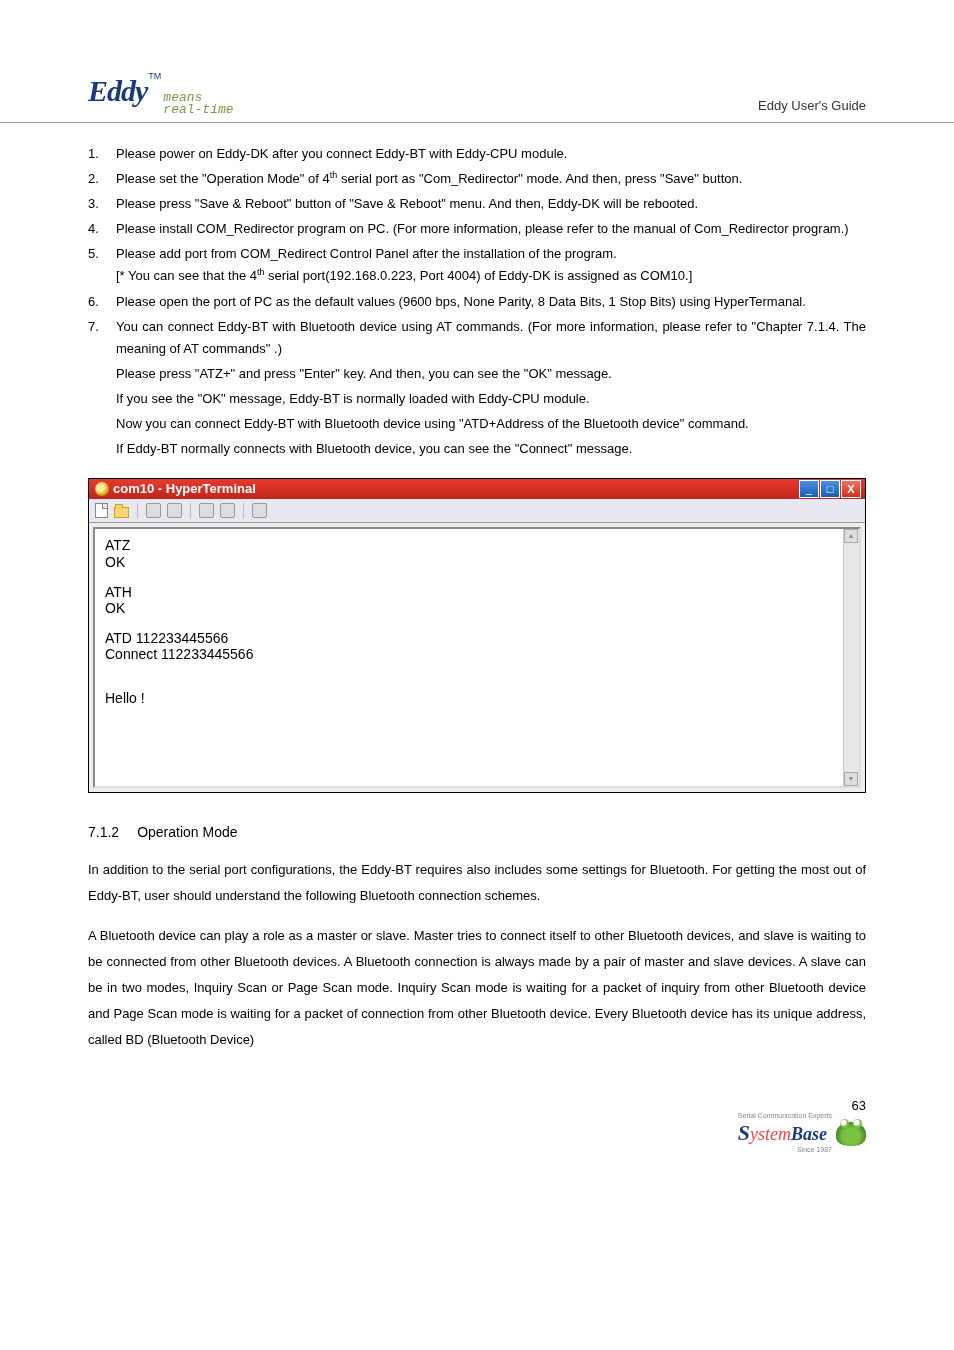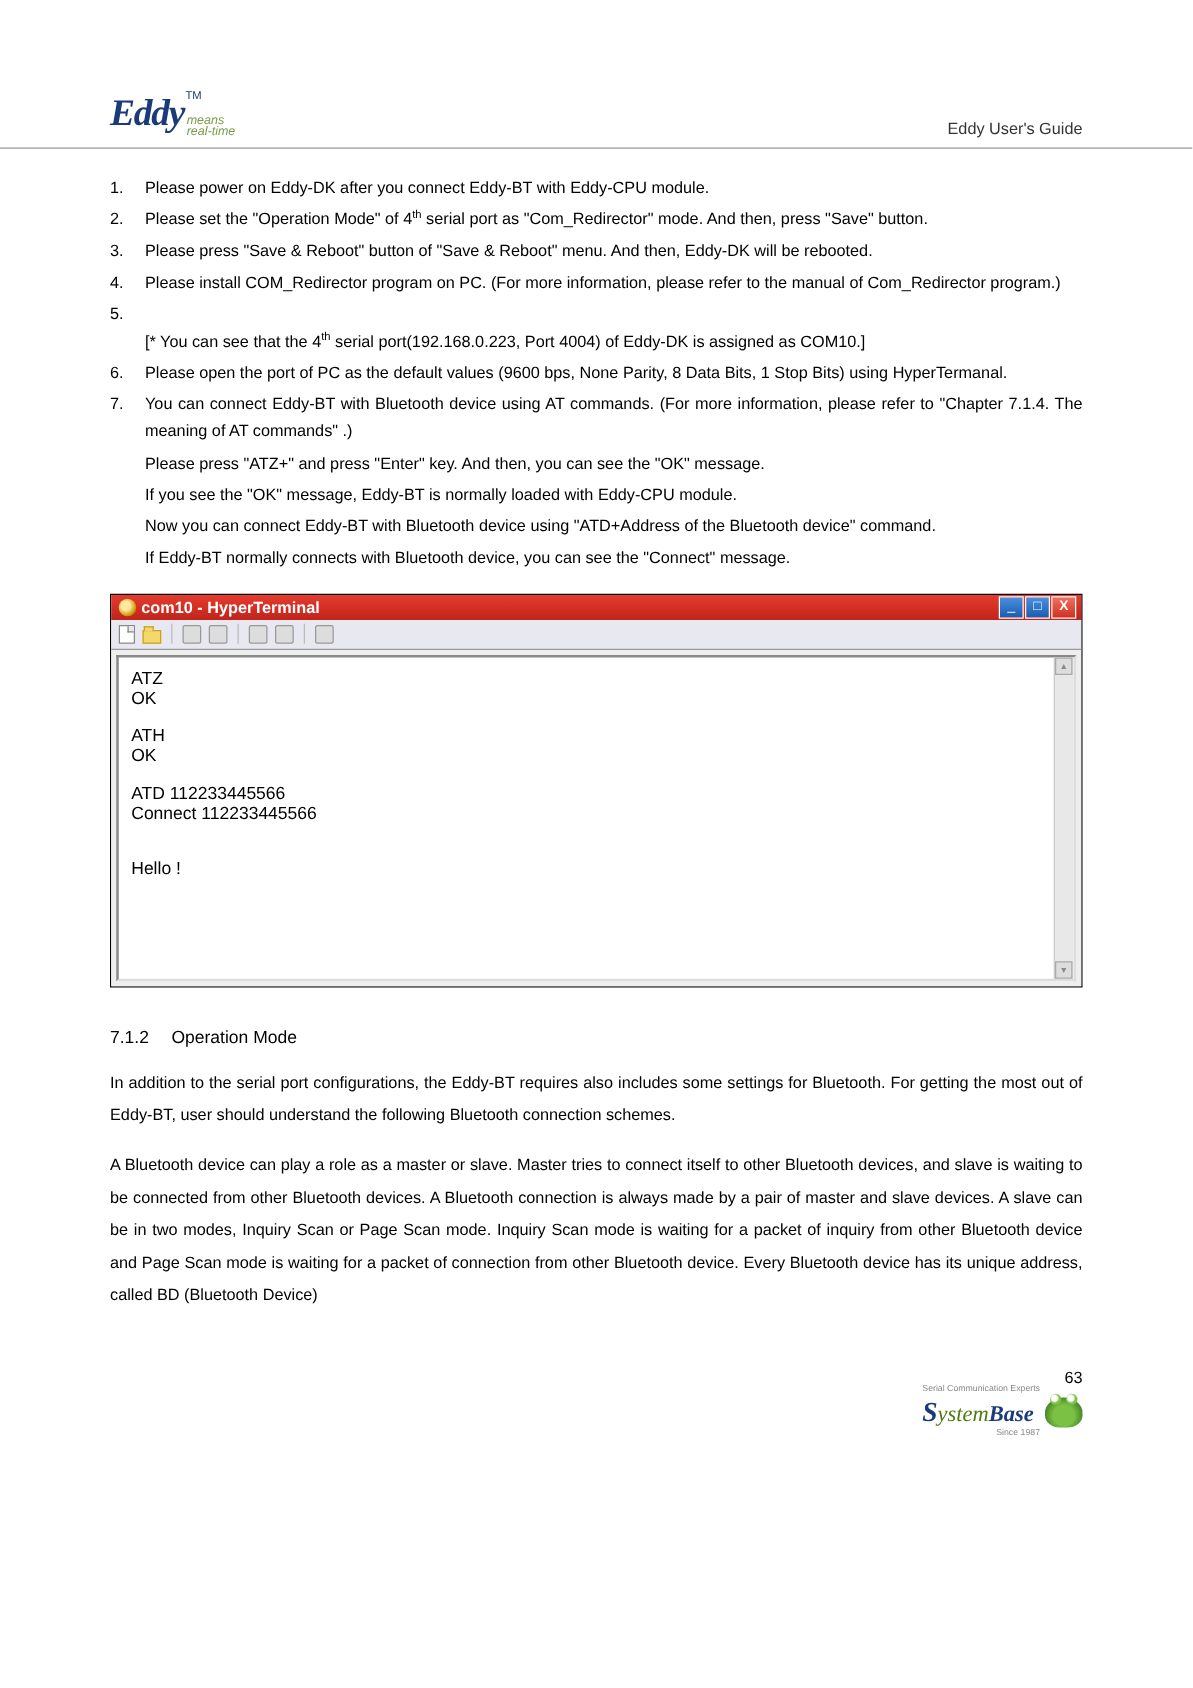--- a/index.html
+++ b/index.html
@@ -1,21 +1,21 @@
 <!DOCTYPE html>
 <html><head>
   <meta charset="utf-8">
   <style>
     * { margin: 0; padding: 0; box-sizing: border-box; }
     body { font-family: Arial, sans-serif; font-size: 13px; color: #000; background: #fff; width: 954px; margin: 0 auto; padding: 70px 0 30px 0; line-height: 1.4; }
     .header { display: flex; justify-content: space-between; align-items: flex-end; padding: 0 88px 6px 88px; border-bottom: 1px solid #999; margin-bottom: 20px; }
     .logo { display: flex; align-items: flex-start; }
     .logo-text { font-family: 'Times New Roman', serif; font-size: 30px; font-weight: bold; font-style: italic; color: #1a3a7a; letter-spacing: -1px; }
     .logo-tm { font-size: 9px; color: #1a3a7a; vertical-align: top; margin-left: 1px; }
-    .logo-sub { font-size: 10px; color: #7a9b4a; font-style: italic; line-height: 0.9; margin-left: 2px; margin-top: 4px; }
+    .logo-sub { font-size: 13px; color: #7a9b4a; font-style: italic; line-height: 0.9; margin-left: 16px; margin-top: 4px; font-family: Liberation Mono, monospace; }
     .header-title { font-size: 13px; color: #333; }
     .content { padding: 0 88px; }
     .ol { list-style: none; counter-reset: item; padding-left: 0; }
     .ol > li { counter-increment: item; position: relative; padding-left: 28px; margin-bottom: 3px; text-align: justify; line-height: 1.7; }
     .ol > li::before { content: counter(item) "."; position: absolute; left: 0; font-weight: normal; }
     .sub-line { padding-left: 28px; line-height: 1.7; margin-bottom: 3px; text-align: justify; }
     sup { font-size: 9px; }
     .terminal-window { margin: 18px 0 30px 0; border: 1px solid #000; }
     .titlebar { background: linear-gradient(to bottom, #e63b2e, #c0241a); color: #fff; display: flex; justify-content: space-between; align-items: center; padding: 2px 4px 2px 6px; font-size: 13px; height: 20px; }
     .titlebar-left { display: flex; align-items: center; gap: 4px; }
@@ -48,21 +48,21 @@
     .para { text-align: justify; line-height: 2.0; margin-bottom: 14px; }
     .footer { display: flex; justify-content: space-between; align-items: flex-end; padding: 30px 88px 0 88px; flex-direction: column; }
     .page-num { font-size: 13px; }
     .footer-logo { display: flex; align-items: center; gap: 4px; }
     .frog { width: 30px; height: 24px; background: radial-gradient(ellipse at 50% 60%, #7bc143 40%, #4a8a2a 70%); border-radius: 50% 50% 40% 40%; position: relative; }
     .frog::before, .frog::after { content: ""; position: absolute; width: 9px; height: 9px; background: radial-gradient(circle at 40% 40%, #fff 30%, #7bc143 50%); border-radius: 50%; top: -3px; }
     .frog::before { left: 4px; }
     .frog::after { right: 4px; }
     .sb-logo { font-family: 'Times New Roman', serif; }
     .sb-s { font-size: 22px; font-weight: bold; font-style: italic; color: #1a3a7a; }
-    .sb-ystem { font-size: 18px; font-style: italic; color: #4d7c0f; }
+    .sb-ystem { font-size: 18px; font-style: italic; color: #ef4444; }
     .sb-base { font-size: 18px; font-weight: bold; font-style: italic; color: #1a3a7a; }
     .sb-sub { font-size: 7px; color: #888; display: block; text-align: right; line-height: 0.8; margin-top: -2px; }
     .sb-wrap { display: flex; flex-direction: column; }
   </style>
 </head>
 <body>
 
 <div class="header">
   <div class="logo">
     <span class="logo-text">Eddy</span>
@@ -77,21 +77,21 @@
   <div class="header-title">Eddy User's Guide</div>
 </div>
 
 <div class="content">
   <ol class="ol">
     <li><span>Please power on Eddy-DK after you connect Eddy-BT with Eddy-CPU module.</span></li>
     <li><span>Please set the  "Operation Mode"  of 4</span><sup>th</sup><span> serial port as  "Com_Redirector"  mode. And then, press  "Save" button.</span></li>
     <li><span>Please press  "Save &amp; Reboot"  button of  "Save &amp; Reboot"  menu. And then, Eddy-DK will be rebooted.</span></li>
     <li><span>Please install COM_Redirector program on PC. (For more information, please refer to the manual of Com_Redirector program.)</span></li>
     <li>
-      <br>
+      <span>Please add port from COM_Redirect Control Panel after the installation of the program.</span><br>
       <span>[* You can see that the 4</span><sup>th</sup><span> serial port(192.168.0.223, Port 4004) of Eddy-DK is assigned as COM10.]</span>
     </li>
     <li><span>Please open the port of PC as the default values (9600 bps, None Parity, 8 Data Bits, 1 Stop Bits) using HyperTermanal.</span></li>
     <li><span>You can connect Eddy-BT with Bluetooth device using AT commands. (For more information, please refer to "Chapter 7.1.4. The meaning of AT commands" .)</span></li>
   </ol>
   <div class="sub-line">Please press  "ATZ+"  and press  "Enter"  key. And then, you can see the  "OK"  message.</div>
   <div class="sub-line">If you see the  "OK"  message, Eddy-BT is normally loaded with Eddy-CPU module.</div>
   <div class="sub-line">Now you can connect Eddy-BT with Bluetooth device using  "ATD+Address of the Bluetooth device" command.</div>
   <div class="sub-line">If Eddy-BT normally connects with Bluetooth device, you can see the  "Connect"  message.</div>
 

